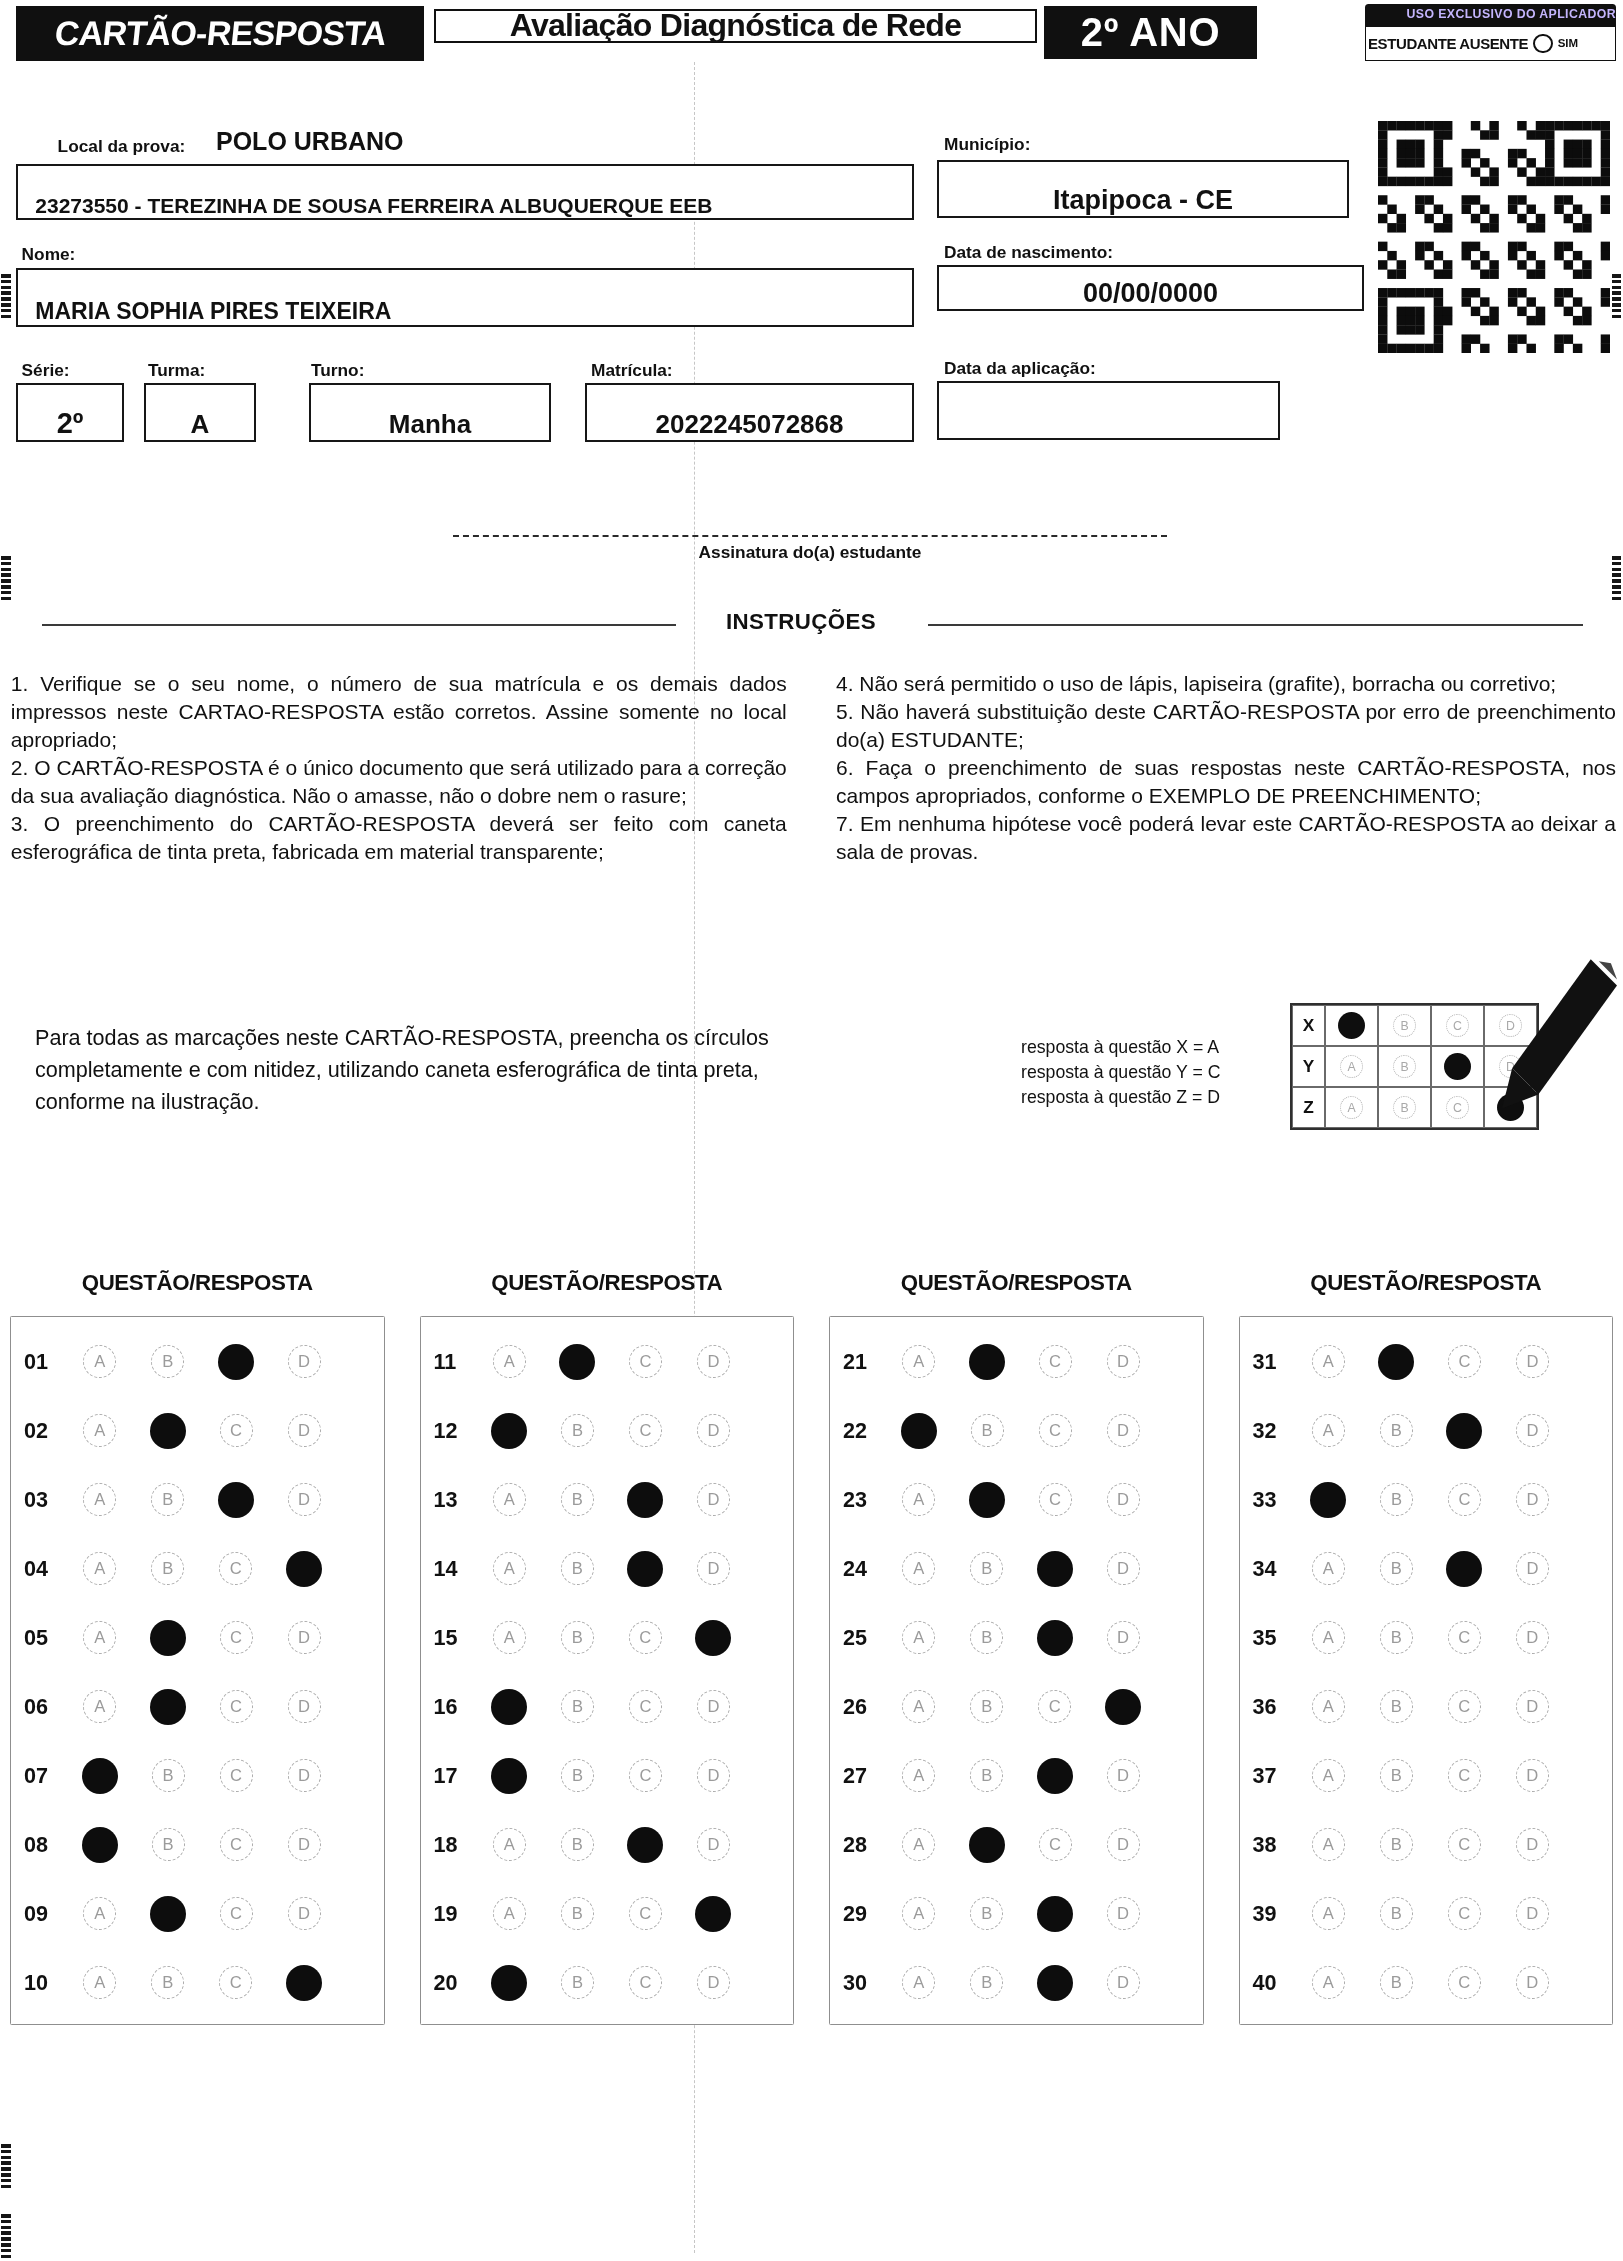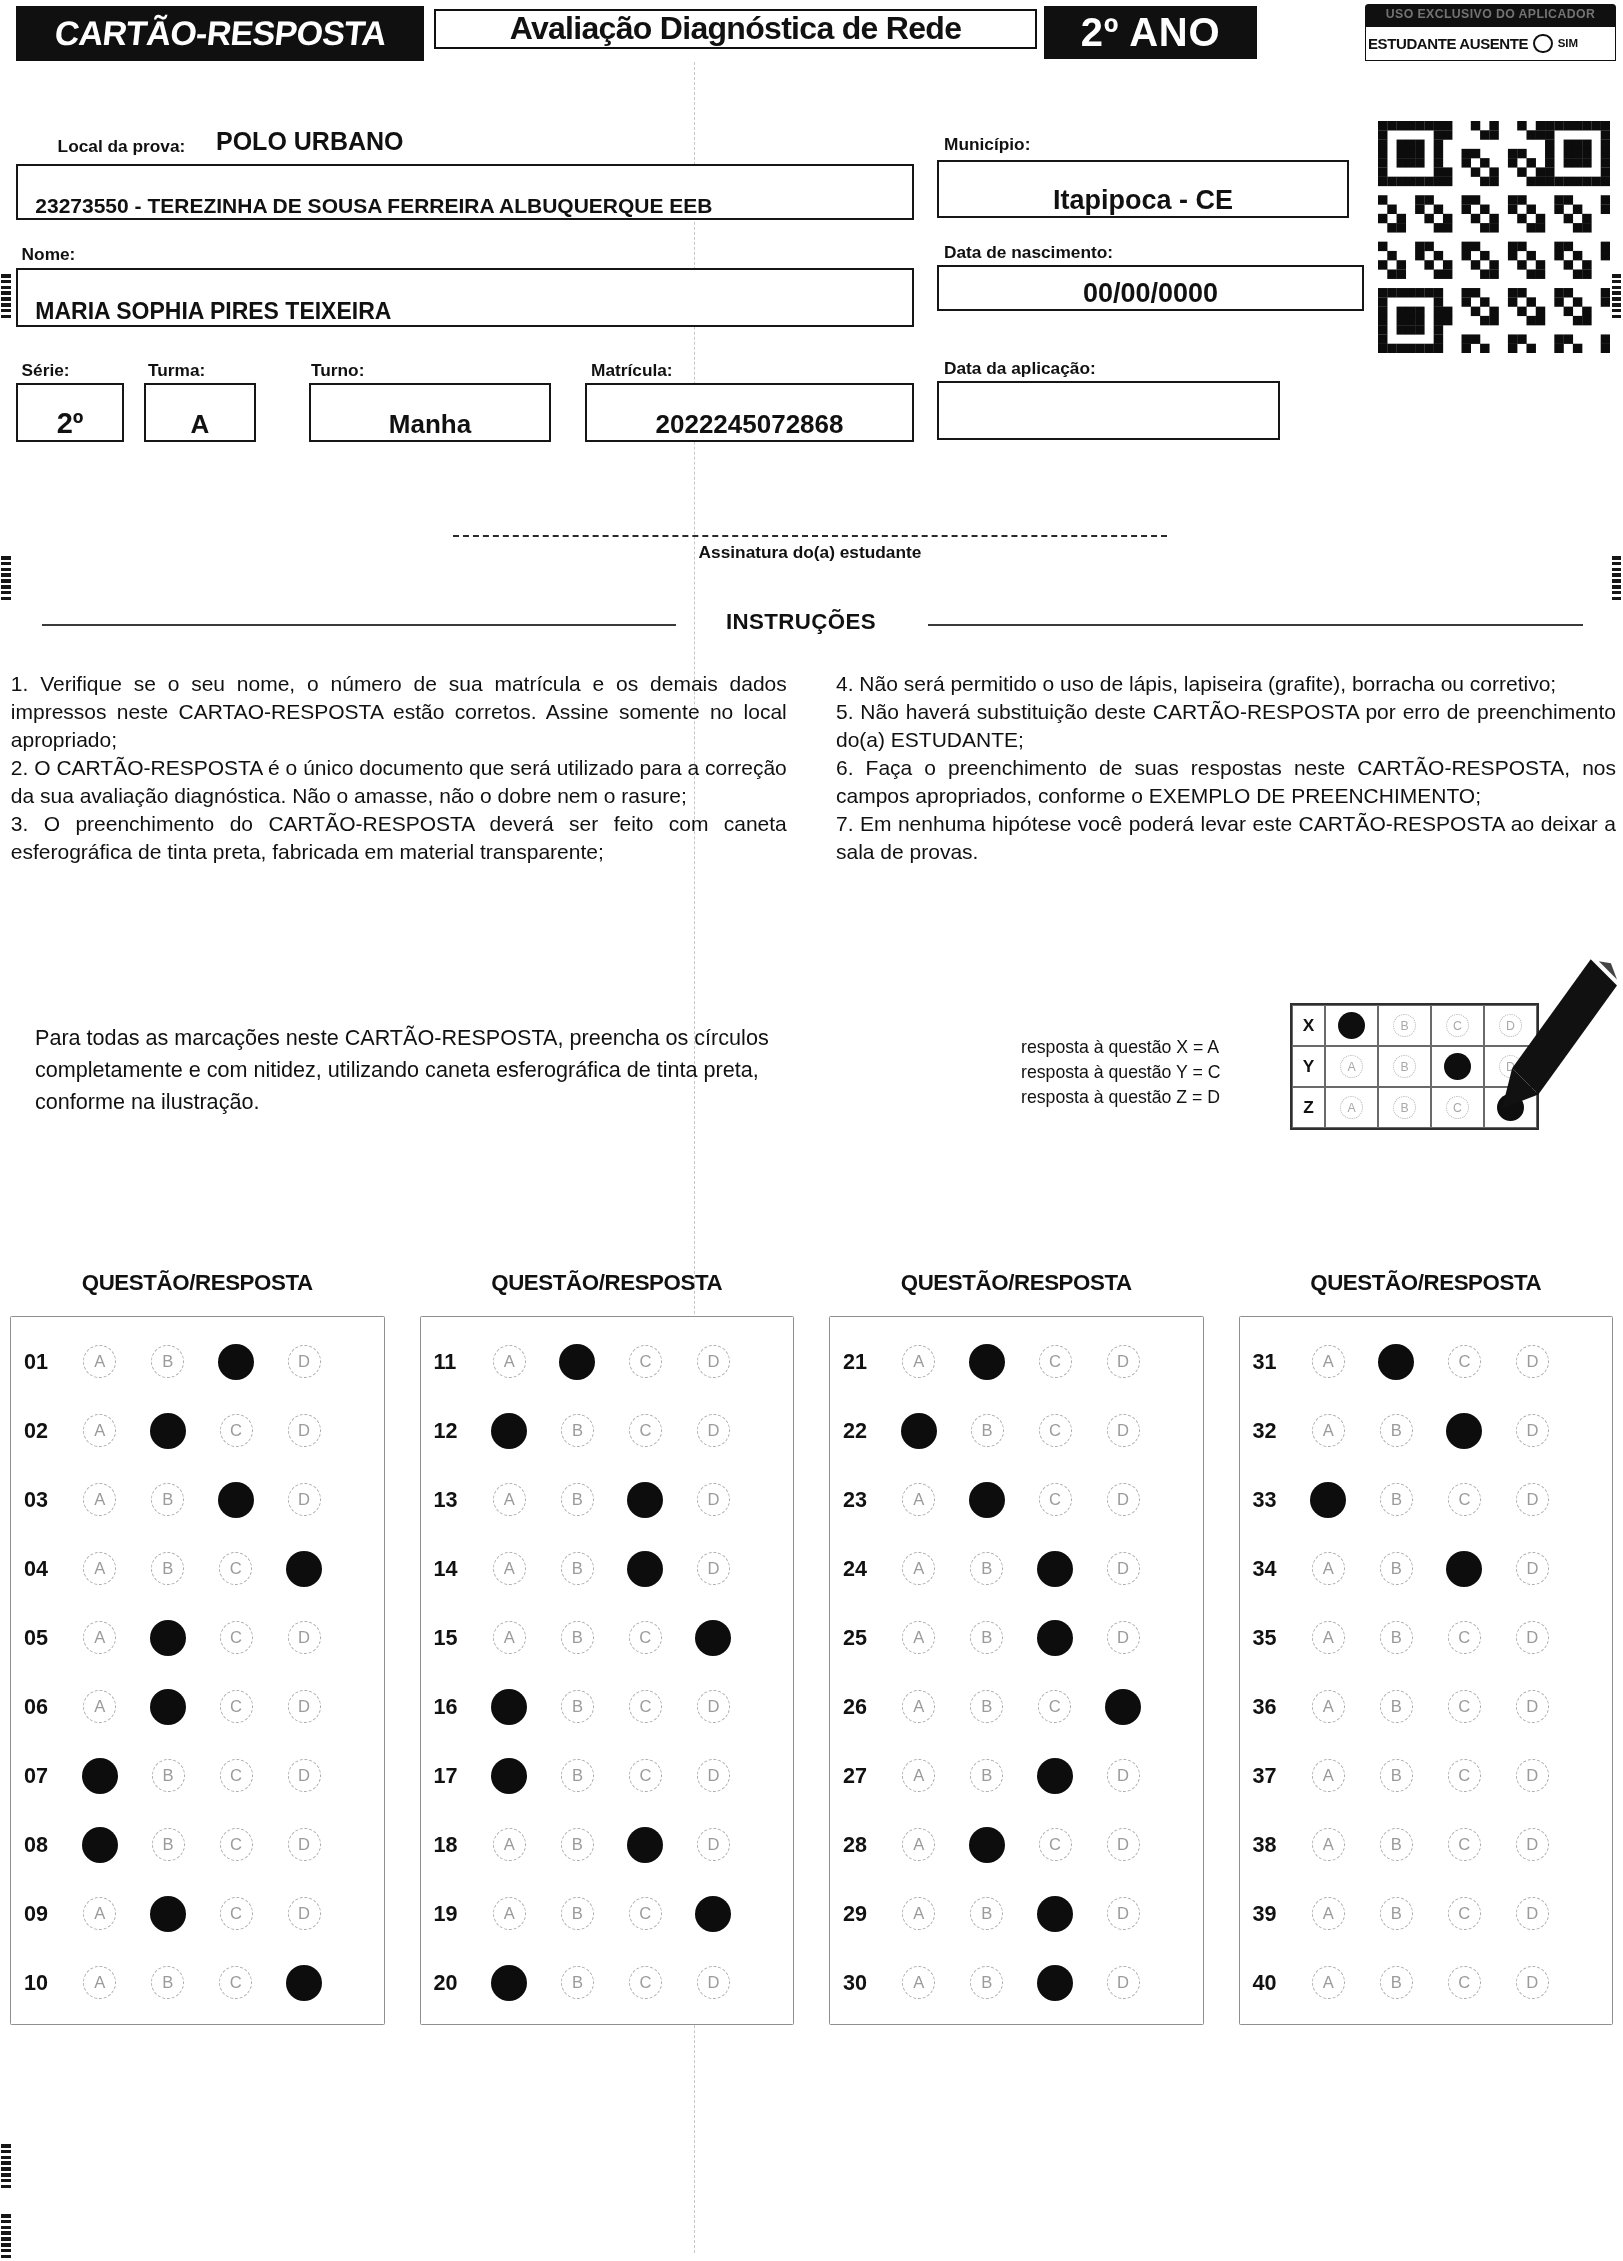--- a/index.html
+++ b/index.html
@@ -6,24 +6,24 @@
   html,body { background:#e8e8e8; }
   body { font-family: "Liberation Sans", sans-serif; color:#111; }
   .page { position:relative; width:1623px; height:2261px; background:#fff; overflow:hidden; margin:0 auto; }
 
   .abs { position:absolute; }
 
   
   .banner-black { background:#101010; color:#fff; display:flex; align-items:center; justify-content:center; font-weight:bold; }
   .card-title { left:16px; top:5.8px; width:408px; height:55px; font-size:34px; letter-spacing:-0.7px; }
   .card-title span { transform:skewX(-6deg); }
-  .exam-title { left:434px; top:8.6px; width:603px; height:40px; border:2.2px solid #101010; display:flex; align-items:center; justify-content:center; font-size:32px; font-weight:bold; letter-spacing:-0.7px; }
+  .exam-title { left:434px; top:8.6px; width:603px; height:34px; border:2.2px solid #101010; display:flex; align-items:center; justify-content:center; font-size:32px; font-weight:bold; letter-spacing:-0.7px; }
   .grade-box { left:1044px; top:5.8px; width:213px; height:53px; font-size:40px; letter-spacing:0.7px; }
   .applicator { left:1365px; top:4.3px; width:251px; }
-  .app-bar { background:#101010; color:#737373; font-size:12.3px; font-weight:bold; text-align:center; height:21.6px; line-height:21.6px; border-radius:3.6px 3.6px 0 0; letter-spacing:0.4px; }
+  .app-bar { background:#101010; color:#c4b5fd; font-size:12.3px; font-weight:bold; text-align:right; height:21.6px; line-height:21.6px; border-radius:3.6px 3.6px 0 0; letter-spacing:0.4px; }
   .app-absent { border:1.4px solid #101010; height:35px; display:flex; align-items:center; padding:0 2px; gap:5px; background:#fff; }
   .app-absent .lbl { font-size:15px; font-weight:bold; letter-spacing:-0.4px; }
   .ring { width:19.5px; height:19.5px; border:2.2px solid #101010; border-radius:50%; flex:0 0 auto; }
   .app-absent .sim { font-size:11.5px; font-weight:bold; }
 
   
   .fold { left:694px; top:62px; height:2191px; border-left:1.4px dashed #c6c6c6; }
   .regmark { width:9.4px; height:46px; background:repeating-linear-gradient(180deg,#161616 0 3.6px,#fff 3.6px 5.8px); }
 
   

